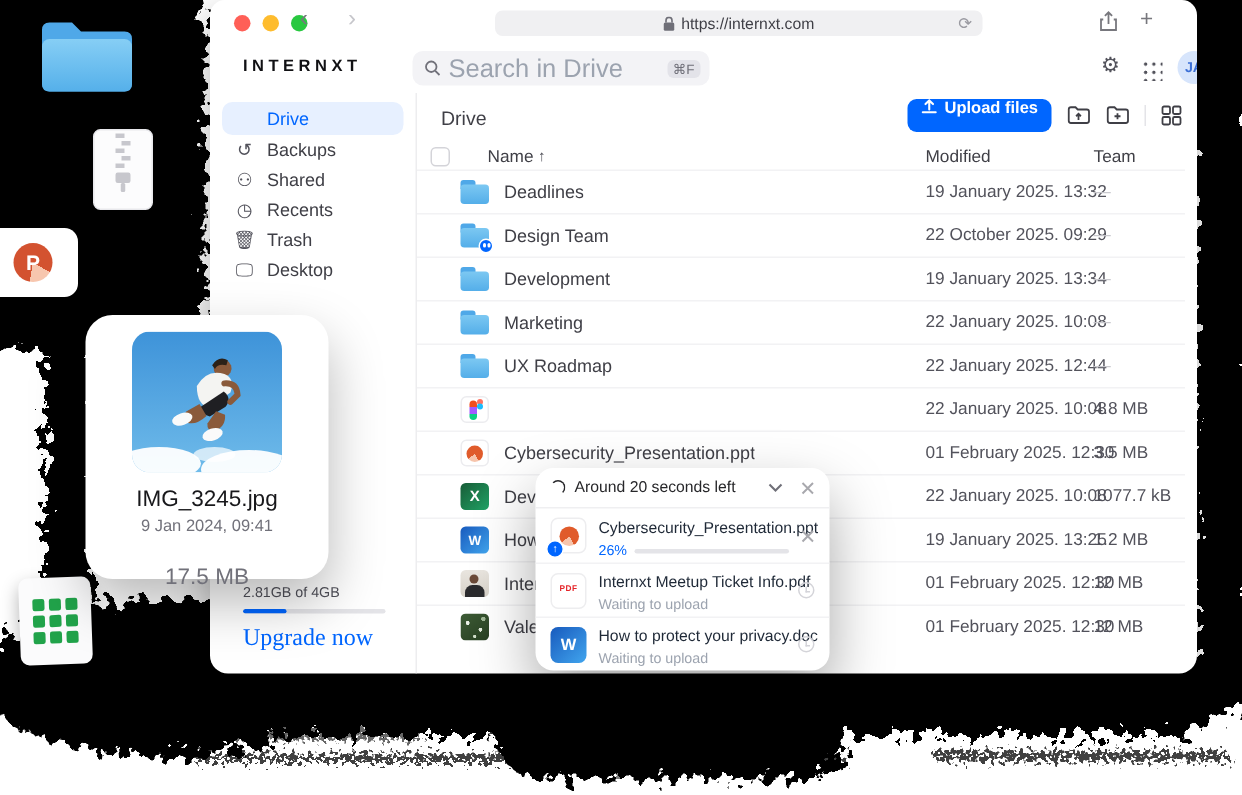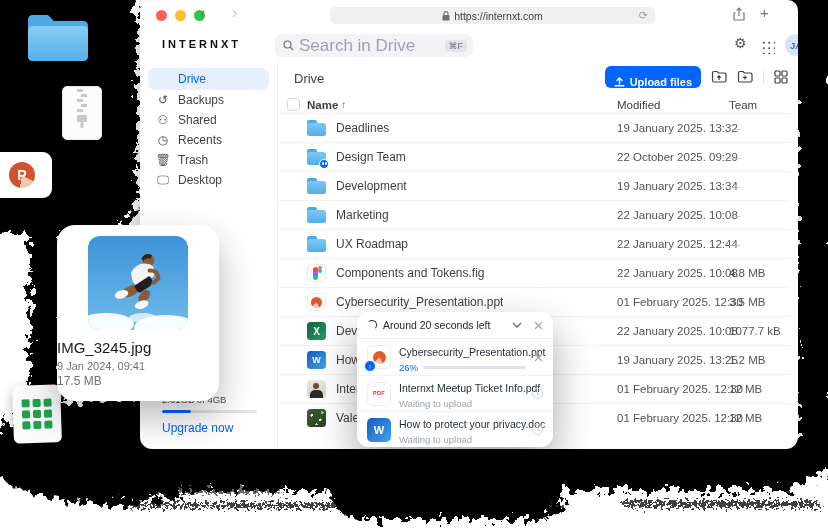--- a/index.html
+++ b/index.html
@@ -67,38 +67,38 @@
   #nav { padding:6px 8px 0 8px; }
   .nav-item { display:flex; align-items:center; gap:8px; height:20px; padding:0 8px;
       border-radius:7px; font-size:12px; color:#3f3f46; margin-bottom:0; }
   .nav-item.active { background:#e7f0ff; color:#0066ff; height:22px; }
   .nav-item .nicon { width:14px; display:flex; justify-content:center; color:#52525b; font-size:12px; }
   .nav-item.active .nicon { color:#0066ff; }
   #storage { position:absolute; left:22px; bottom:14px; width:95px; }
   #storage .usage { font-size:9.5px; color:#52525b; }
   #storage .track { margin-top:5px; height:3px; border-radius:2px; background:#e4e4e8; overflow:hidden; }
   #storage .fill { height:100%; background:#0066ff; border-radius:2px; }
-  #storage .upgrade { margin-top:8px; font-size:12px; color:#0066ff; }
+  #storage .upgrade { margin-top:8px; font-size:16px; color:#0066ff;font-family:Liberation Serif, serif; }
 
   
   #content { position:absolute; left:137px; top:62px; right:0; bottom:0; border-left:1px solid #ededef; }
   #contenthead { position:relative; height:34px; }
   #breadcrumb { position:absolute; left:16px; top:9px; font-size:13px; color:#3f3f46; }
   #toolbar { position:absolute; right:10px; top:4px; display:flex; align-items:center; gap:10px; }
-  #upload-btn { display:flex; align-items:flex-end; gap:5px; background:#0066ff; color:#fff;
+  #upload-btn { display:flex; align-items:flex-start; gap:5px; background:#0066ff; color:#fff;
       border:none; border-radius:6px; height:22px; padding:0 9px; font-size:11px; font-weight:bold;
       font-family:inherit; }
   .tbicon { display:flex; align-items:center; color:#3f3f46; }
   #toolbar .sep { width:1px; height:14px; background:#e4e4e8; }
 
   
   #table { position:absolute; left:0; right:8px; top:34px; bottom:0; }
   .thead { display:flex; align-items:center; height:17px; padding-left:9px; font-size:11.5px; color:#3f3f46; }
   .cb { width:13px; height:13px; border:1px solid #d4d4d9; border-radius:3.5px; background:#fff; }
-  .thead .hname { margin-left:7px;font-weight:bold; }
+  .thead .hname { margin-left:25px; }
   .thead .arrow { font-size:10px; margin-left:3px; color:#52525b; }
   .col-mod { position:absolute; left:339px; }
   .col-size { position:absolute; left:451px; }
   .trow { position:relative; display:flex; align-items:center; height:29px;
       border-top:1px solid #f2f2f4; font-size:12px; color:#3f3f46; padding-left:29px; }
   .trow .fname { margin-left:10px; white-space:nowrap; overflow:hidden; }
   .trow .mod, .trow .sz { position:absolute; font-size:11.5px; color:#52525b; white-space:nowrap; }
   .trow .mod { left:339px; } .trow .sz { left:451px; }
   .trow .sz.dash { color:#c7c7cc; }
 
@@ -176,26 +176,26 @@
   .st-uploading .p-bar { display:block; }
   .p-bar .p-fill { height:100%; background:#0066ff; border-radius:2px; }
   .p-x, .p-clock { display:none; flex:0 0 auto; }
   .st-uploading .p-x { display:flex; color:#a8a8ad; }
   .st-waiting .p-clock { display:flex; }
   .p-clock i { width:11px; height:11px; border:1.2px solid #d4d4d9; border-radius:50%; position:relative; }
   .p-clock i::before { content:""; position:absolute; left:4px; top:2px; width:1.2px; height:3.5px; background:#d4d4d9; }
   .p-clock i::after { content:""; position:absolute; left:4px; top:4.5px; width:3px; height:1.2px; background:#d4d4d9; }
 
   
-  #card { position:absolute; left:57px; top:225px; width:162px; height:176px; background:#fff;
-      border-radius:18px; box-shadow:0 16px 36px rgba(0,0,0,.28); z-index:6; }
+  #card { position:absolute; left:57px; top:210px; width:162px; height:176px; background:#fff;
+      border-radius:18px; box-shadow:0 16px 36px rgba(0,0,0,.28); z-index:6; text-align:center; }
   #card .photo { margin:11px auto 0; width:100px; height:94px; border-radius:12px; overflow:hidden; }
   #card .fname { margin-top:9px; font-size:15px; color:#18181b; }
   #card .fdate { margin-top:4px; font-size:11px; color:#71717a; }
-  #card .fsize { margin-top:2px; font-size:12px; color:#71717a; }
+  #card .fsize { margin-top:19px; font-size:15px; color:#71717a; }
 </style>
 </head>
 <body>
 
 <div id="stage">
 
   <svg id="sprayLayer" width="828" height="530" viewBox="0 0 828 530">
     <defs>
       <filter id="spray" x="-30%" y="-30%" width="160%" height="160%">
         <feTurbulence type="fractalNoise" baseFrequency="0.13" numOctaves="3" seed="7" result="n"></feTurbulence>
@@ -426,21 +426,20 @@
 
             <div class="trow">
               <span class="fi i-folder"><span class="shbadge"></span></span>
               <span class="fname">UX Roadmap</span>
               <span class="mod">22 January 2025. 12:44</span>
               <span class="sz dash">—</span>
             </div>
 
             <div class="trow">
               <span class="fi i-figma"><span class="shbadge"></span></span>
-              <span class="fname">Components and Tokens.fig</span>
               <span class="mod">22 January 2025. 10:08</span>
               <span class="sz">4.8 MB</span>
             </div>
 
             <div class="trow">
               <span class="fi i-ppt"><span class="shbadge"></span></span>
               <span class="fname">Cybersecurity_Presentation.ppt</span>
               <span class="mod">01 February 2025. 12:30</span>
               <span class="sz">3.5 MB</span>
             </div>

